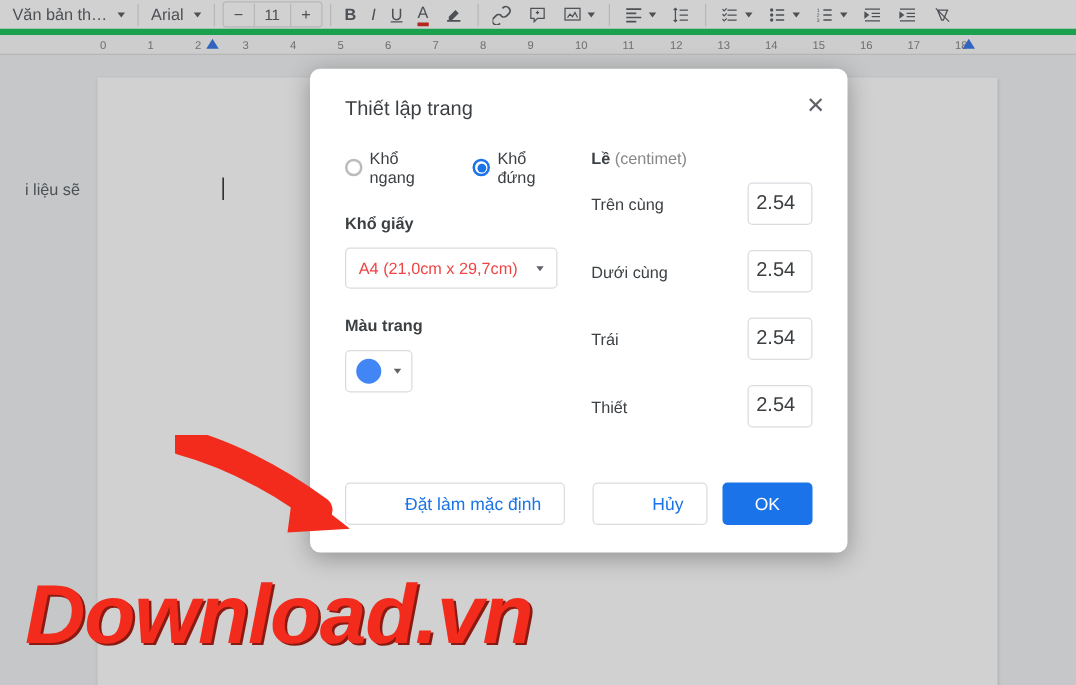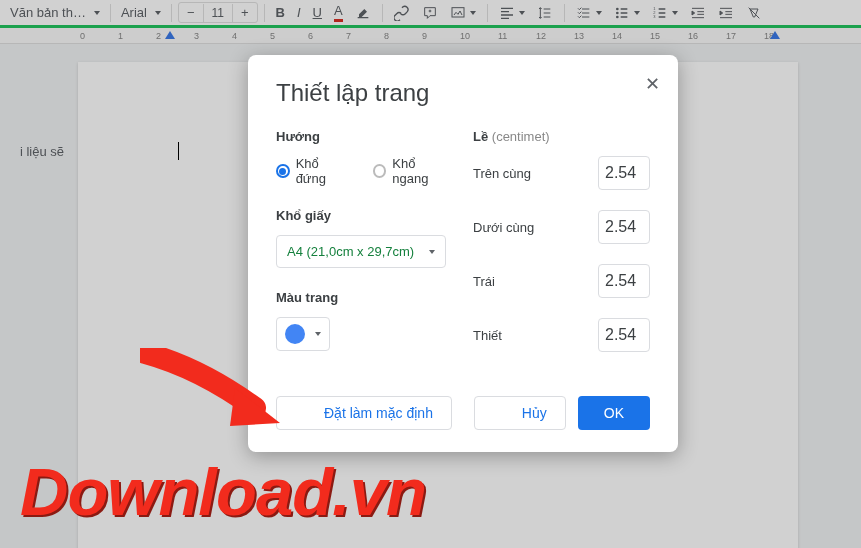--- a/index.html
+++ b/index.html
@@ -7,21 +7,21 @@
   font-family: Arial, "Google Sans", sans-serif;
   background: #fff;
   width: 861px;
   height: 548px;
   overflow: hidden;
   position: relative;
 }
 .toolbar {
   height: 28px;
   background: #fff;
-  border-bottom: 3px solid #22c55e;
+  border-bottom: 5px solid #22c55e;
   display: flex;
   align-items: center;
   padding: 0 6px;
   gap: 2px;
   font-size: 13px;
   color: #5f6368;
 }
 .toolbar .sep { width:1px; height:18px; background:#e0e0e0; margin:0 4px; }
 .toolbar .tb-btn { padding: 3px 5px; cursor:pointer; border-radius:3px; display:flex; align-items:center; }
 .toolbar .dd { display:flex; align-items:center; gap:4px; padding:2px 4px; }
@@ -76,34 +76,34 @@
 }
 .dialog {
   position:absolute;
   left:248px; top:55px;
   width:430px;
   background:#fff;
   border-radius:8px;
   box-shadow:0 4px 20px rgba(0,0,0,.3);
   padding:24px 28px 22px 28px;
 }
-.dialog h2 { font-size:24px; font-weight:400; color:#3c4043; margin-bottom:22px; }
+.dialog h2 { font-size:16px; font-weight:400; color:#3c4043; margin-bottom:22px; }
 .close-x { position:absolute; right:18px; top:18px; cursor:pointer; color:#5f6368; font-size:18px; }
 .dialog-body { display:flex; gap:20px; }
 .col { flex:1; }
 .group-label { font-size:13px; font-weight:600; color:#3c4043; margin-bottom:12px; }
 .sub-label { color:#888; font-weight:400; }
 .radio-row { display:flex; gap:22px; margin-bottom:22px; font-size:13px; color:#3c4043; }
 .radio-row label { display:flex; align-items:center; gap:6px; cursor:pointer; }
 .radio { width:14px; height:14px; border:2px solid #bbb; border-radius:50%; display:inline-flex; align-items:center; justify-content:center; }
 .radio.checked { border-color:#1a73e8; }
 .radio.checked::after { content:""; width:7px; height:7px; background:#1a73e8; border-radius:50%; }
 .select-box {
   border:1px solid #dadce0; border-radius:4px;
-  padding:8px 10px; font-size:13px; color:#15803d;
+  padding:8px 10px; font-size:13px; color:#ef4444;
   display:flex; align-items:center; justify-content:space-between;
   cursor:pointer; width:170px; margin-bottom:22px;
 }
 .color-picker {
   border:1px solid #dadce0; border-radius:4px;
   padding:6px 8px; display:inline-flex; align-items:center; gap:6px;
   cursor:pointer;
 }
 .color-dot { width:20px; height:20px; border-radius:50%; background:#4285f4; }
 .margin-row { display:flex; align-items:center; justify-content:space-between; margin-bottom:20px; font-size:13px; color:#3c4043; }
@@ -287,29 +287,28 @@
     <path d="M95 40 L140 75 L90 78 Z" fill="#f22b1d"></path>
   </svg>
 </div>
 
 <div class="dialog">
   <h2>Thiết lập trang</h2>
   <div class="close-x">✕</div>
 
   <div class="dialog-body">
     <div class="col">
-      <div class="group-label">Hướng</div>
       <div class="radio-row">
+        <label>
+          <span class="radio"></span>
+          <span>Khổ ngang</span>
+        </label>
         <label>
           <span class="radio checked"></span>
           <span>Khổ đứng</span>
-        </label>
-        <label>
-          <span class="radio"></span>
-          <span>Khổ ngang</span>
         </label>
       </div>
 
       <div class="group-label">Khổ giấy</div>
       <div class="select-box">
         <span>A4 (21,0cm x 29,7cm)</span>
         <span class="caret"></span>
       </div>
 
       <div class="group-label">Màu trang</div>

